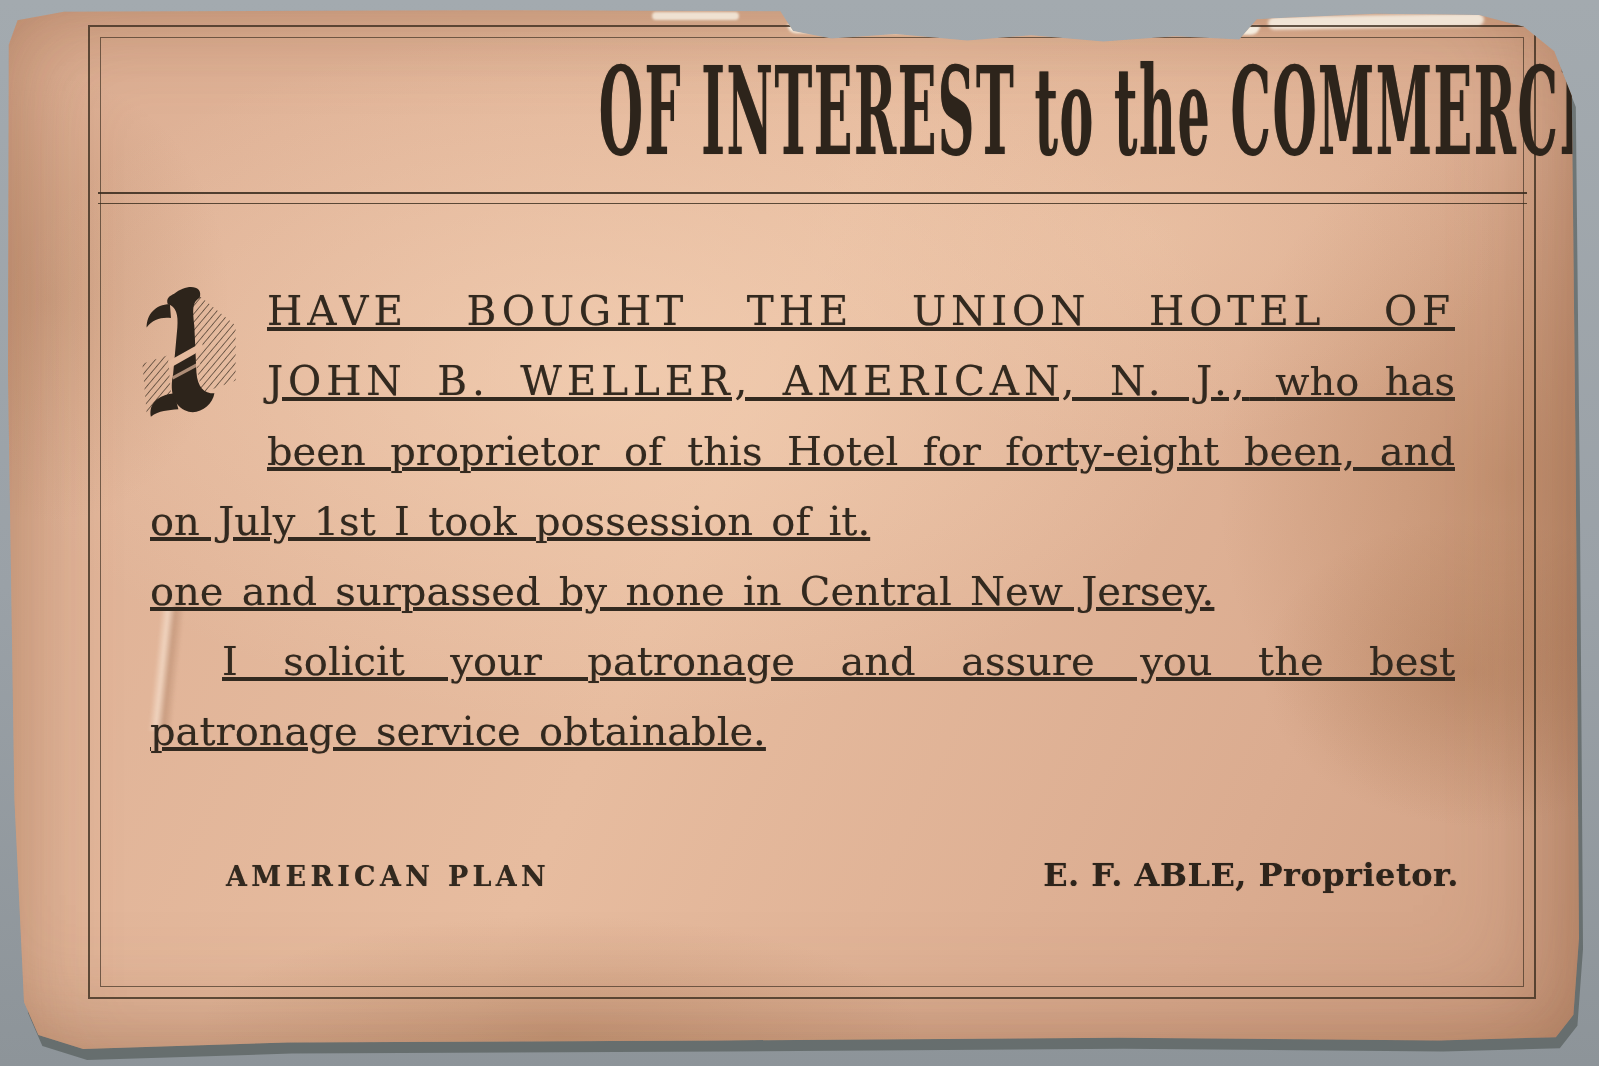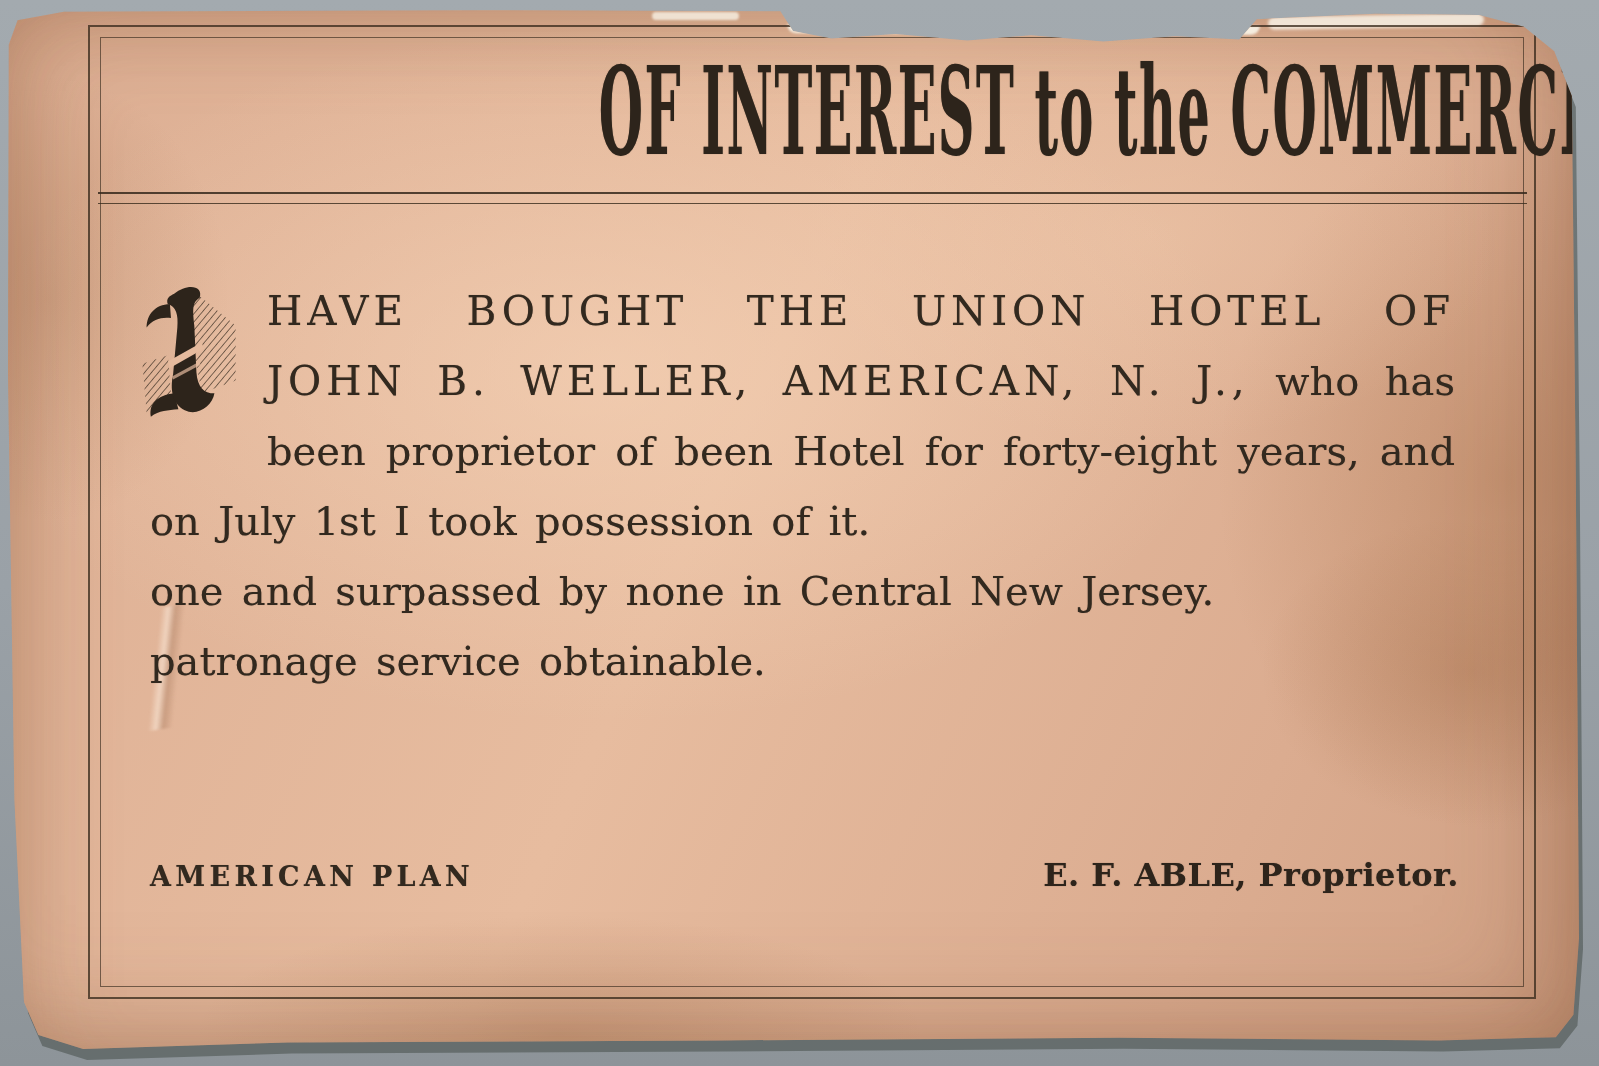--- a/index.html
+++ b/index.html
@@ -43,30 +43,30 @@
   
   .header{position:absolute;top:58px;left:0;width:100%;text-align:center;}
   .header-text{display:inline-block;white-space:nowrap;font-weight:bold;font-size:94px;
     letter-spacing:.03em;transform:scale(.54,1.3);transform-origin:50% 55%;
     color:#2d241b;text-shadow:0 0 1px rgba(45,36,27,.55);}
   .header-rule{position:absolute;top:192px;left:98px;right:72px;height:9px;
     border-top:2.4px solid rgba(55,42,29,.85);border-bottom:1.8px solid rgba(55,42,29,.8);}
   
   .body-text{position:absolute;left:150px;right:144px;top:276px;
     font-size:40px;line-height:70px;word-spacing:.14em;color:#32291f;
-    text-shadow:0 0 .8px rgba(50,41,31,.45);}
+    text-shadow:0 0 .8px rgba(50,41,31,.45);text-decoration:underline;}
   .dropcap{float:left;width:106px;height:140px;margin:6px 25px 0 -14px;}
   .line{text-align:justify;}
   .line.j{text-align-last:justify;}
   .line.ind{text-indent:72px;}
   .caps{letter-spacing:.12em;font-size:40.5px;}
   
   .footer{position:absolute;left:150px;right:140px;top:856px;
     display:flex;justify-content:space-between;align-items:baseline;}
-  .plan{font-weight:bold;font-size:27px;letter-spacing:.16em;
+  .plan{font-weight:bold;font-size:27px;letter-spacing:.16em;margin-left:76px;
     color:#32291f;text-shadow:0 0 .8px rgba(50,41,31,.4);}
   .signature{font-weight:bold;font-size:32px;letter-spacing:.015em;color:#2d241b;
     text-shadow:0 0 1px rgba(45,36,27,.5);}
 </style>
 </head>
 <body>
 
 <div class="stage">
   <div class="card-shadow"></div>
 
@@ -97,23 +97,24 @@
           <polygon points="6,76 30,68 34,116 10,122" fill="url(#hatch)" opacity="0.85"></polygon>
           <path d="M32,20 C18,20 10,30 10,42 C16,34 24,32 33,33 Z" fill="#2d241b"></path>
           <path d="M36,104 C20,106 12,114 14,126 C22,120 30,120 40,119 Z" fill="#2d241b"></path>
           <path d="M36,10 C48,0 64,2 60,14 C52,18 54,28 55,40 L57,84 C58,98 64,104 74,104 C72,116 58,126 46,120 C34,114 32,100 35,86 L39,42 C40,30 38,22 30,20 C28,14 32,12 36,10 Z" fill="#2d241b"></path>
           <path d="M30,74 L62,56 L64,62 L32,80 Z" fill="#e6bb9e"></path>
           <path d="M34,88 L60,74 L61,77 L35,91 Z" fill="#e6bb9e" opacity="0.7"></path>
         </svg>
       </div>
       <div class="line j"><span class="caps">HAVE BOUGHT THE UNION HOTEL OF</span></div>
       <div class="line j"><span class="caps">JOHN B. WELLER, AMERICAN, N. J.,</span> <span>who has</span></div>
-      <div class="line j">been proprietor of been Hotel for forty-eight years, and</div>
+      <div class="line j">been proprietor of this Hotel for forty-eight been, and</div>
       <div class="line">on July 1st I took possession of it.</div>
       <div class="line">one and surpassed by none in Central New Jersey.</div>
+      <div class="line j ind">I solicit your patronage and assure you the best</div>
       <div class="line">patronage service obtainable.</div>
     </div>
 
     <div class="footer">
       <span class="plan">AMERICAN PLAN</span>
       <span class="signature">E. F. ABLE, Proprietor.</span>
     </div>
   </div>
 </div>
 

